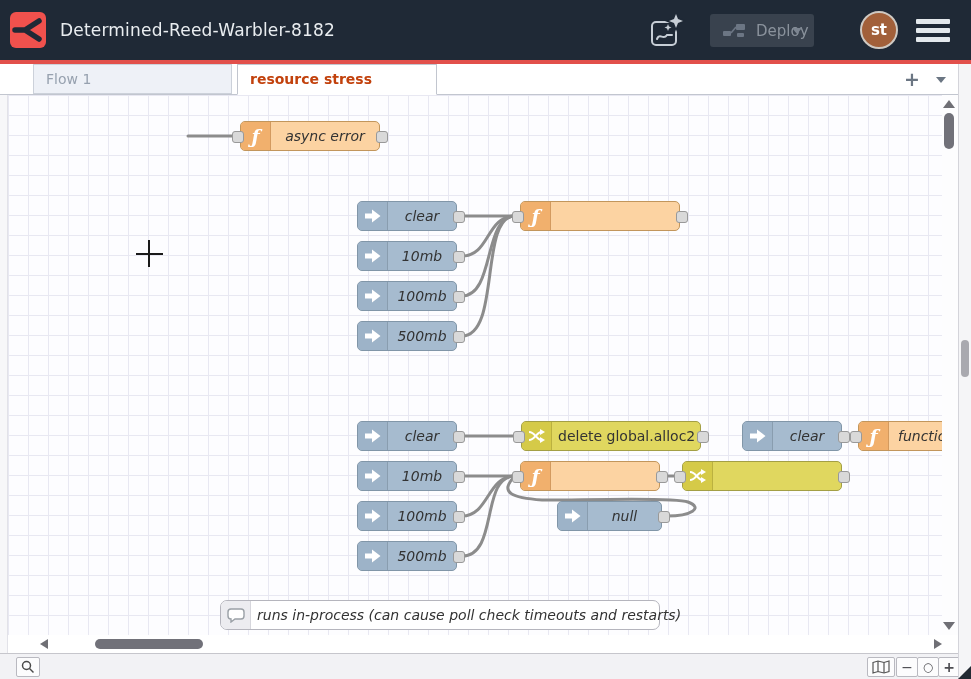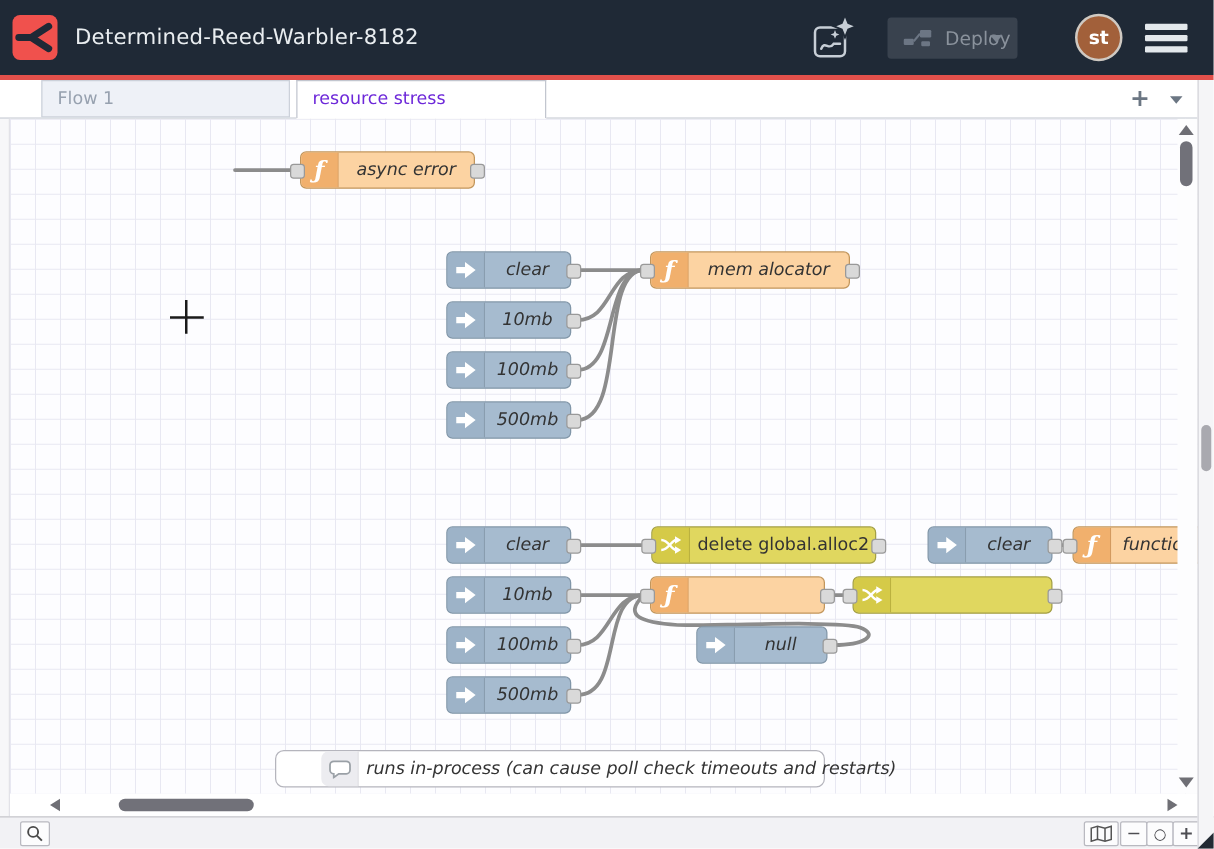--- a/index.html
+++ b/index.html
@@ -20,21 +20,21 @@
   #avatar { position:absolute; left:860px; top:11px; width:38px; height:38px; border-radius:50%; background:#a2603a; border:2px solid #cfc9c2; color:#fff; font-weight:bold; font-size:15px; display:flex; align-items:center; justify-content:center; }
   #menu-btn { position:absolute; left:916px; top:19px; width:34px; height:23px; display:flex; flex-direction:column; justify-content:space-between; }
   #menu-btn div { height:5px; background:#e3e8ec; border-radius:1px; }
 
   #red-line { position:absolute; left:0; top:60px; width:971px; height:4px; background:#e2504b; }
 
   
   #tabbar { position:absolute; left:0; top:64px; width:958px; height:31px; background:#fff; border-bottom:1px solid #c2c6cf; }
   .tab { position:absolute; top:0; font-size:14px; padding-left:12px; }
   #tab-flow1 { left:33px; width:199px; height:30px; line-height:28px; background:#eef1f7; border:1px solid #ccd1da; color:#97a1af; }
-  #tab-active { left:237px; width:200px; height:31px; line-height:29px; background:#fff; border:1px solid #c2c6cf; border-bottom:1px solid #fff; color:#6d28d9; font-weight:400; }
+  #tab-active { left:237px; width:200px; height:31px; line-height:29px; background:#fff; border:1px solid #c2c6cf; border-bottom:1px solid #fff; color:#c2410c; font-weight:700; }
   #tab-add { position:absolute; left:900px; top:2px; width:24px; height:26px; text-align:center; line-height:26px; font-size:19px; font-weight:bold; color:#6b7683; }
   #tab-caret { position:absolute; left:936px; top:13px; }
   #tab-caret .caret { border-top-color:#6b7683; }
 
   
   #gutter { position:absolute; left:0; top:95px; width:8px; height:558px; background:#f7f7f9; border-right:1px solid #e2e2e8; }
   #canvas { position:absolute; left:8px; top:95px; width:950px; height:540px; overflow:hidden;
     background-color:#fdfdff;
     background-image:linear-gradient(#e8e8f2 1px, transparent 1px), linear-gradient(90deg,#e8e8f2 1px, transparent 1px);
     background-size:20px 20px; }
@@ -45,21 +45,21 @@
   .node .icon-region { width:30px; flex:0 0 30px; display:flex; align-items:center; justify-content:center; border-right:1px solid rgba(0,0,0,.12); border-radius:4px 0 0 4px; }
   .node .label { flex:1; display:flex; align-items:center; justify-content:center; white-space:nowrap; padding:0 6px; }
   .node.italic .label { font-style:italic; }
   .node.inject { background:#a6bbcf; border:1px solid #8196a8; }
   .node.inject .icon-region { background:#9db3c8; }
   .node.func { background:#fcd3a2; border:1px solid #c2965c; }
   .node.func .icon-region { background:#f1b06d; }
   .fglyph { font-family:"DejaVu Serif", serif; font-style:italic; font-weight:bold; font-size:19px; color:#fff; line-height:1; }
   .node.change { background:#e0d75f; border:1px solid #a39f45; }
   .node.change .icon-region { background:#d5ca48; }
-  .node.comment { background:#fff; border:1px solid #b5b5bd; border-radius:7px;padding-left:36px; }
+  .node.comment { background:#fff; border:1px solid #b5b5bd; border-radius:7px; }
   .node.comment .icon-region { background:#ececf0; border-right:1px solid #d6d6dc; border-radius:6px 0 0 6px; }
   .inj-button { position:absolute; left:-14px; top:2px; width:24px; height:24px; background:#c5d2df; border:1px solid #8b9eb0; border-radius:5px; z-index:-1; }
   .port { position:absolute; top:9px; width:12px; height:12px; background:#d9d9d9; border:1px solid #999; border-radius:3px; }
   .port.in { left:-9px; } .port.out { right:-9px; }
 
   #crosshair-h { position:absolute; left:128px; top:158px; width:27px; height:2px; background:#1a1a1a; }
   #crosshair-v { position:absolute; left:140px; top:145px; width:2px; height:27px; background:#1a1a1a; }
 
   
   #v-track { position:absolute; left:934px; top:0; width:16px; height:540px; background:#fdfdfe; }
@@ -206,21 +206,20 @@
             <path d="M1,5.5 H8 V1.5 L16.5,8 L8,14.5 V10.5 H1 Z" fill="#fff"></path>
           </svg>
         </div>
       <div class="label">500mb</div>
       <div class="port out"></div>
     </div>
     <div class="node func italic" style="left:512px;top:106px;width:160px">
       <div class="icon-region">
           <span class="fglyph">ƒ</span>
         </div>
-      <div class="label">mem alocator</div>
       <div class="port in"></div>
       <div class="port out"></div>
     </div>
 
     <div class="node inject italic" style="left:349px;top:326px;width:100px">
       <div class="inj-button"></div>
       <div class="icon-region">
           <svg width="18" height="16" viewBox="0 0 18 16">
             <path d="M1,5.5 H8 V1.5 L16.5,8 L8,14.5 V10.5 H1 Z" fill="#fff"></path>
           </svg>

